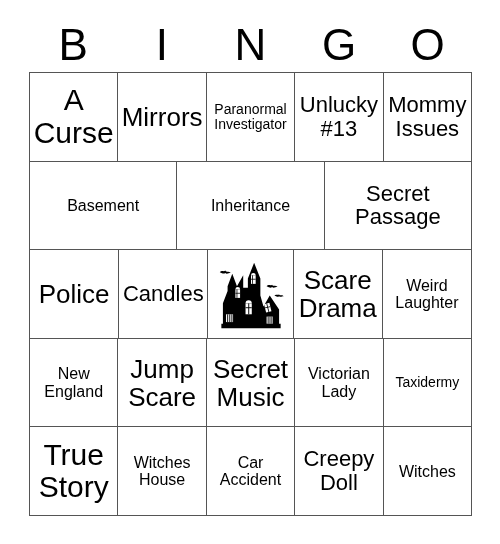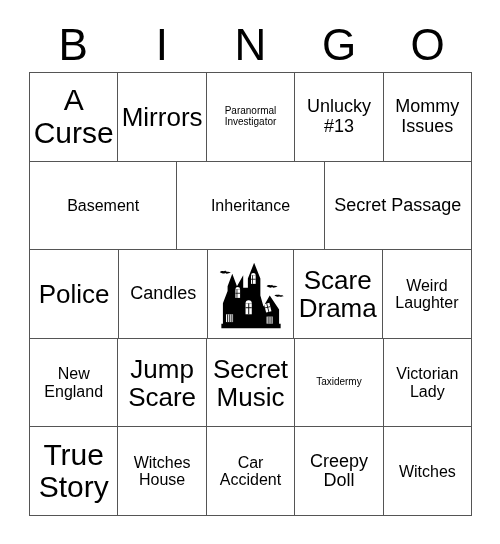--- a/index.html
+++ b/index.html
@@ -81,23 +81,23 @@
     width: 100%;
     line-height: 1.08;
     word-wrap: break-word;
     hyphens: none;
     color: #000000;
   }
 
   
   .fs-xl  { font-size: 30px; }
   .fs-lg  { font-size: 26px; }
-  .fs-md  { font-size: 18px; }
+  .fs-md  { font-size: 22px; }
   .fs-sm  { font-size: 16px; }
-  .fs-xs  { font-size: 10px; }
+  .fs-xs  { font-size: 14px; }
 
   
   .free-cell { padding: 0; }
   .house-wrap {
     width: 100%;
     height: 100%;
     display: flex;
     align-items: center;
     justify-content: center;
   }
@@ -214,24 +214,24 @@
       <div class="cell">
           <span class="cell-text fs-sm">New England</span>
         </div>
       <div class="cell">
           <span class="cell-text fs-lg">Jump Scare</span>
         </div>
       <div class="cell">
           <span class="cell-text fs-lg">Secret Music</span>
         </div>
       <div class="cell">
+          <span class="cell-text fs-sm">Victorian Lady</span>
+        </div>
+      <div class="cell">
           <span class="cell-text fs-xs">Taxidermy</span>
-        </div>
-      <div class="cell">
-          <span class="cell-text fs-sm">Victorian Lady</span>
         </div>
     </div>
 
     <div class="grid-row">
       <div class="cell">
           <span class="cell-text fs-xl">True Story</span>
         </div>
       <div class="cell">
           <span class="cell-text fs-sm">Witches House</span>
         </div>

